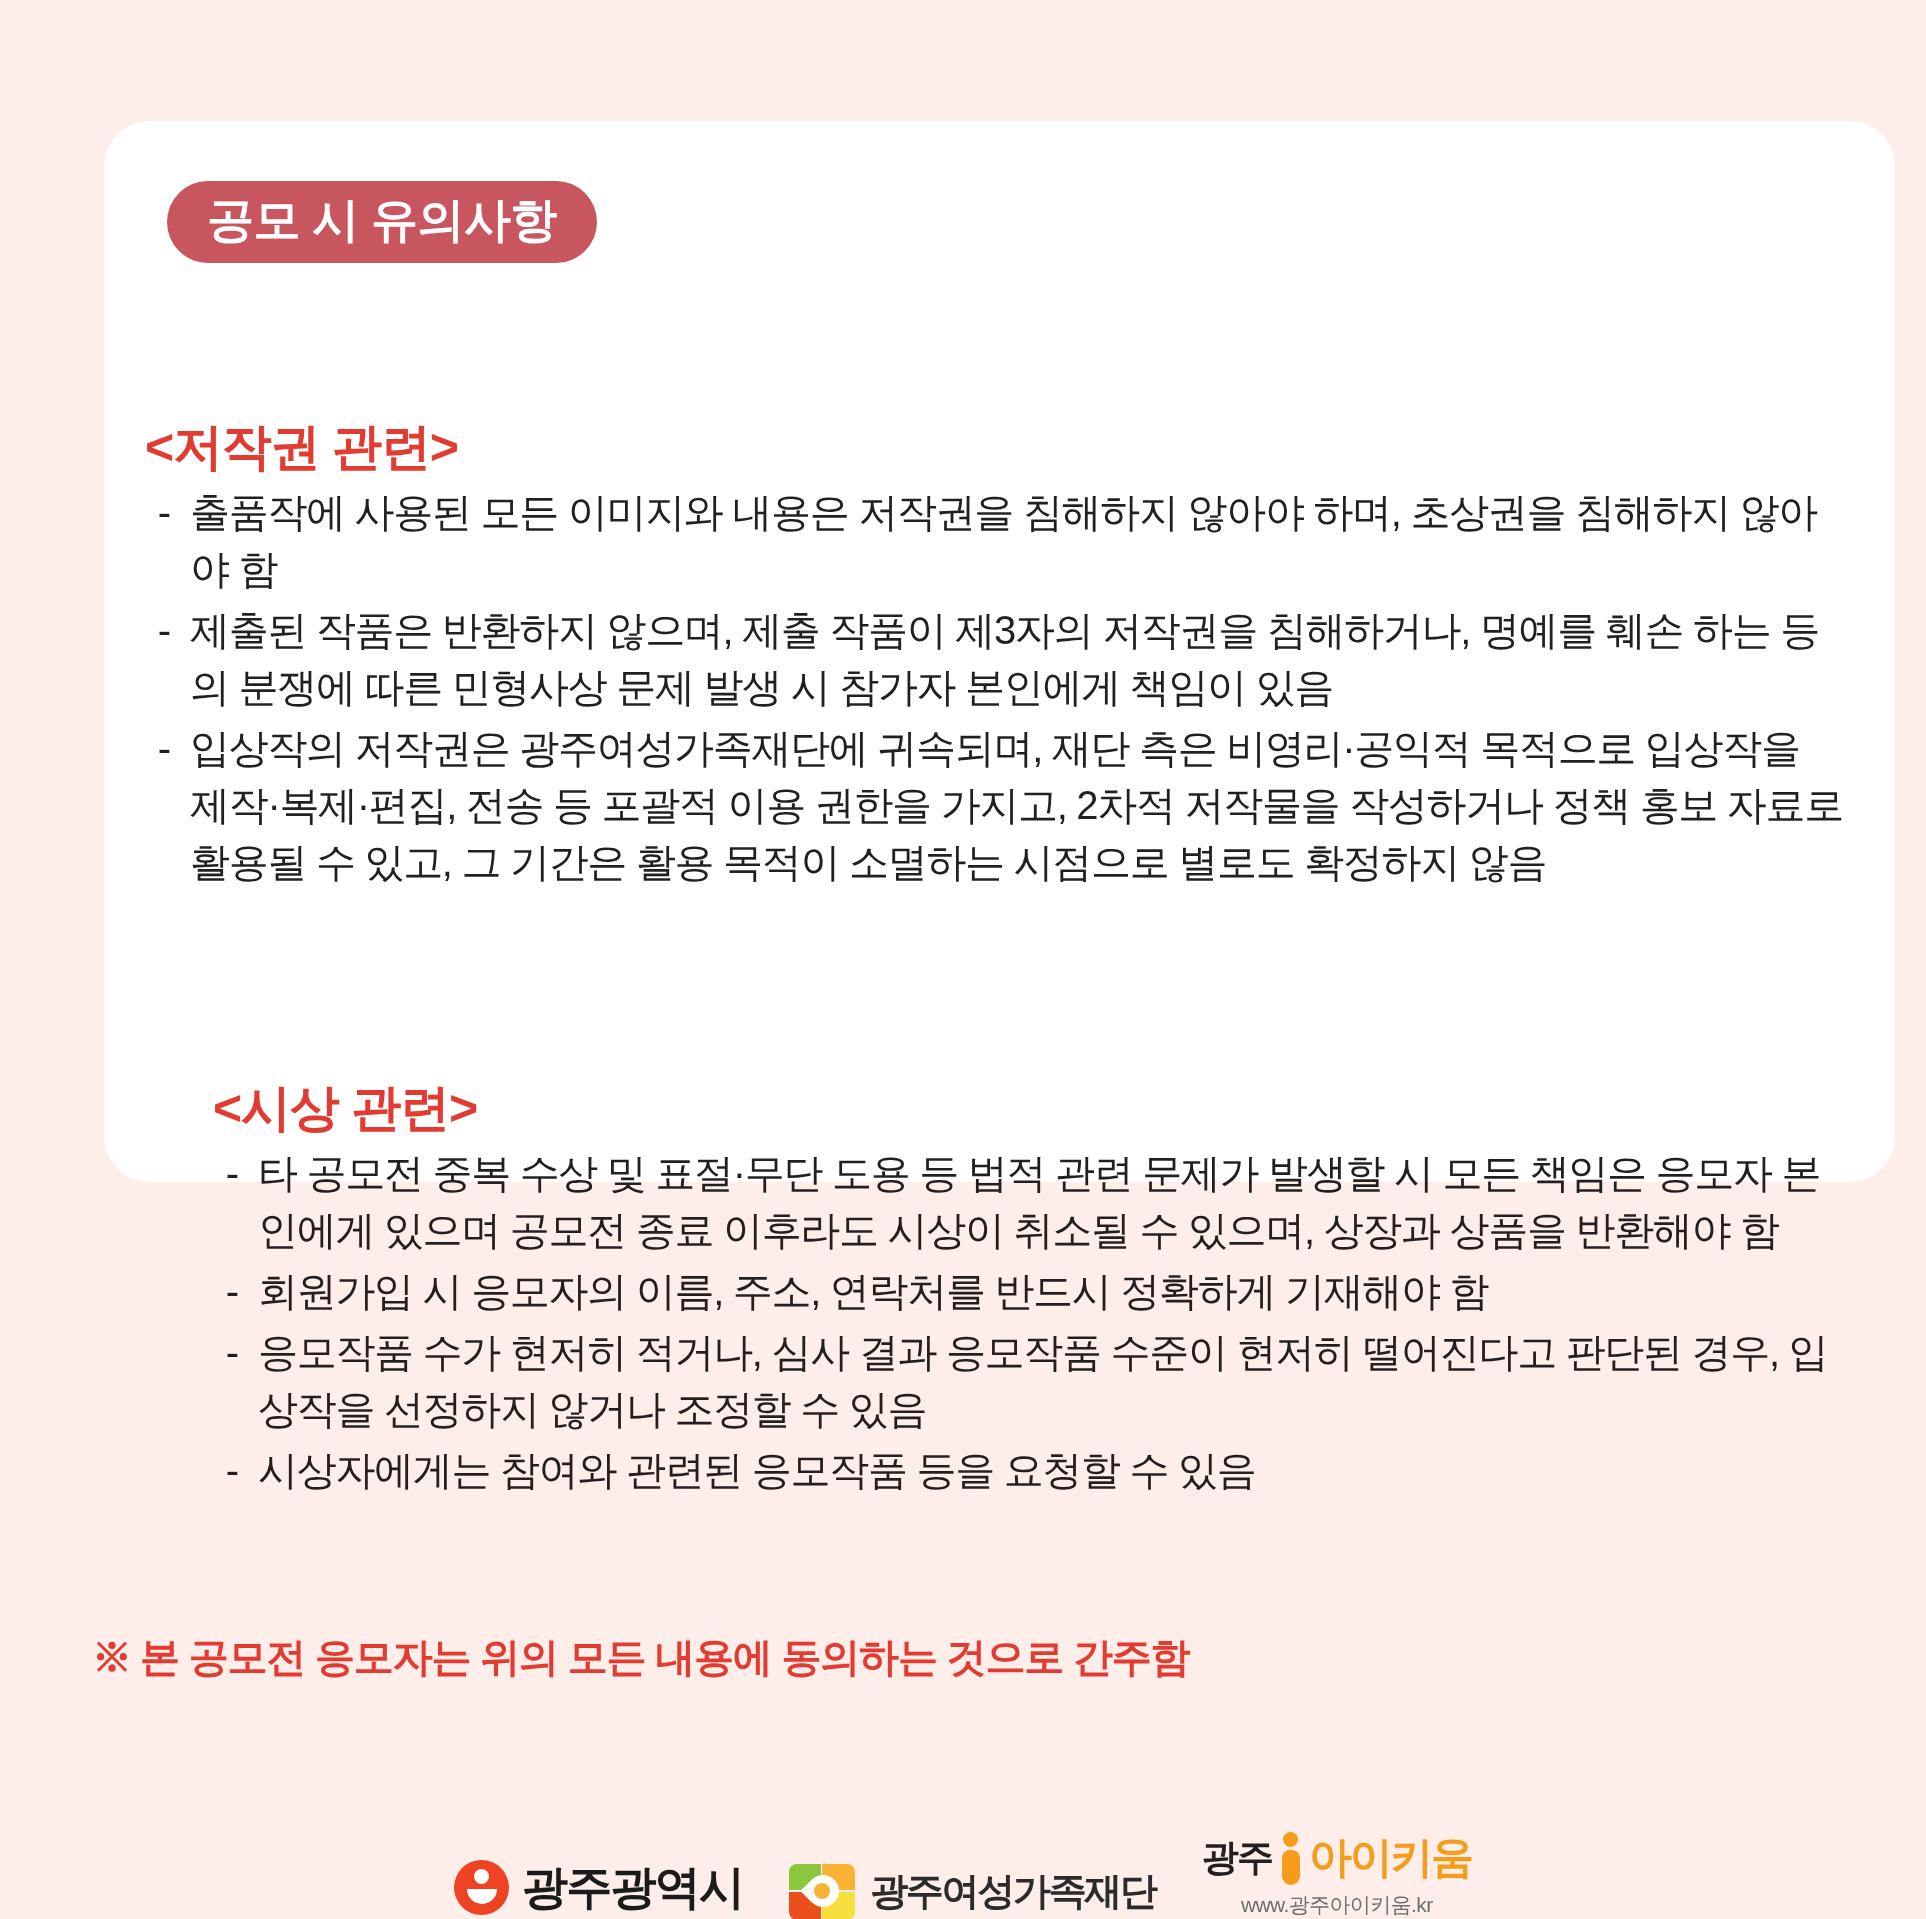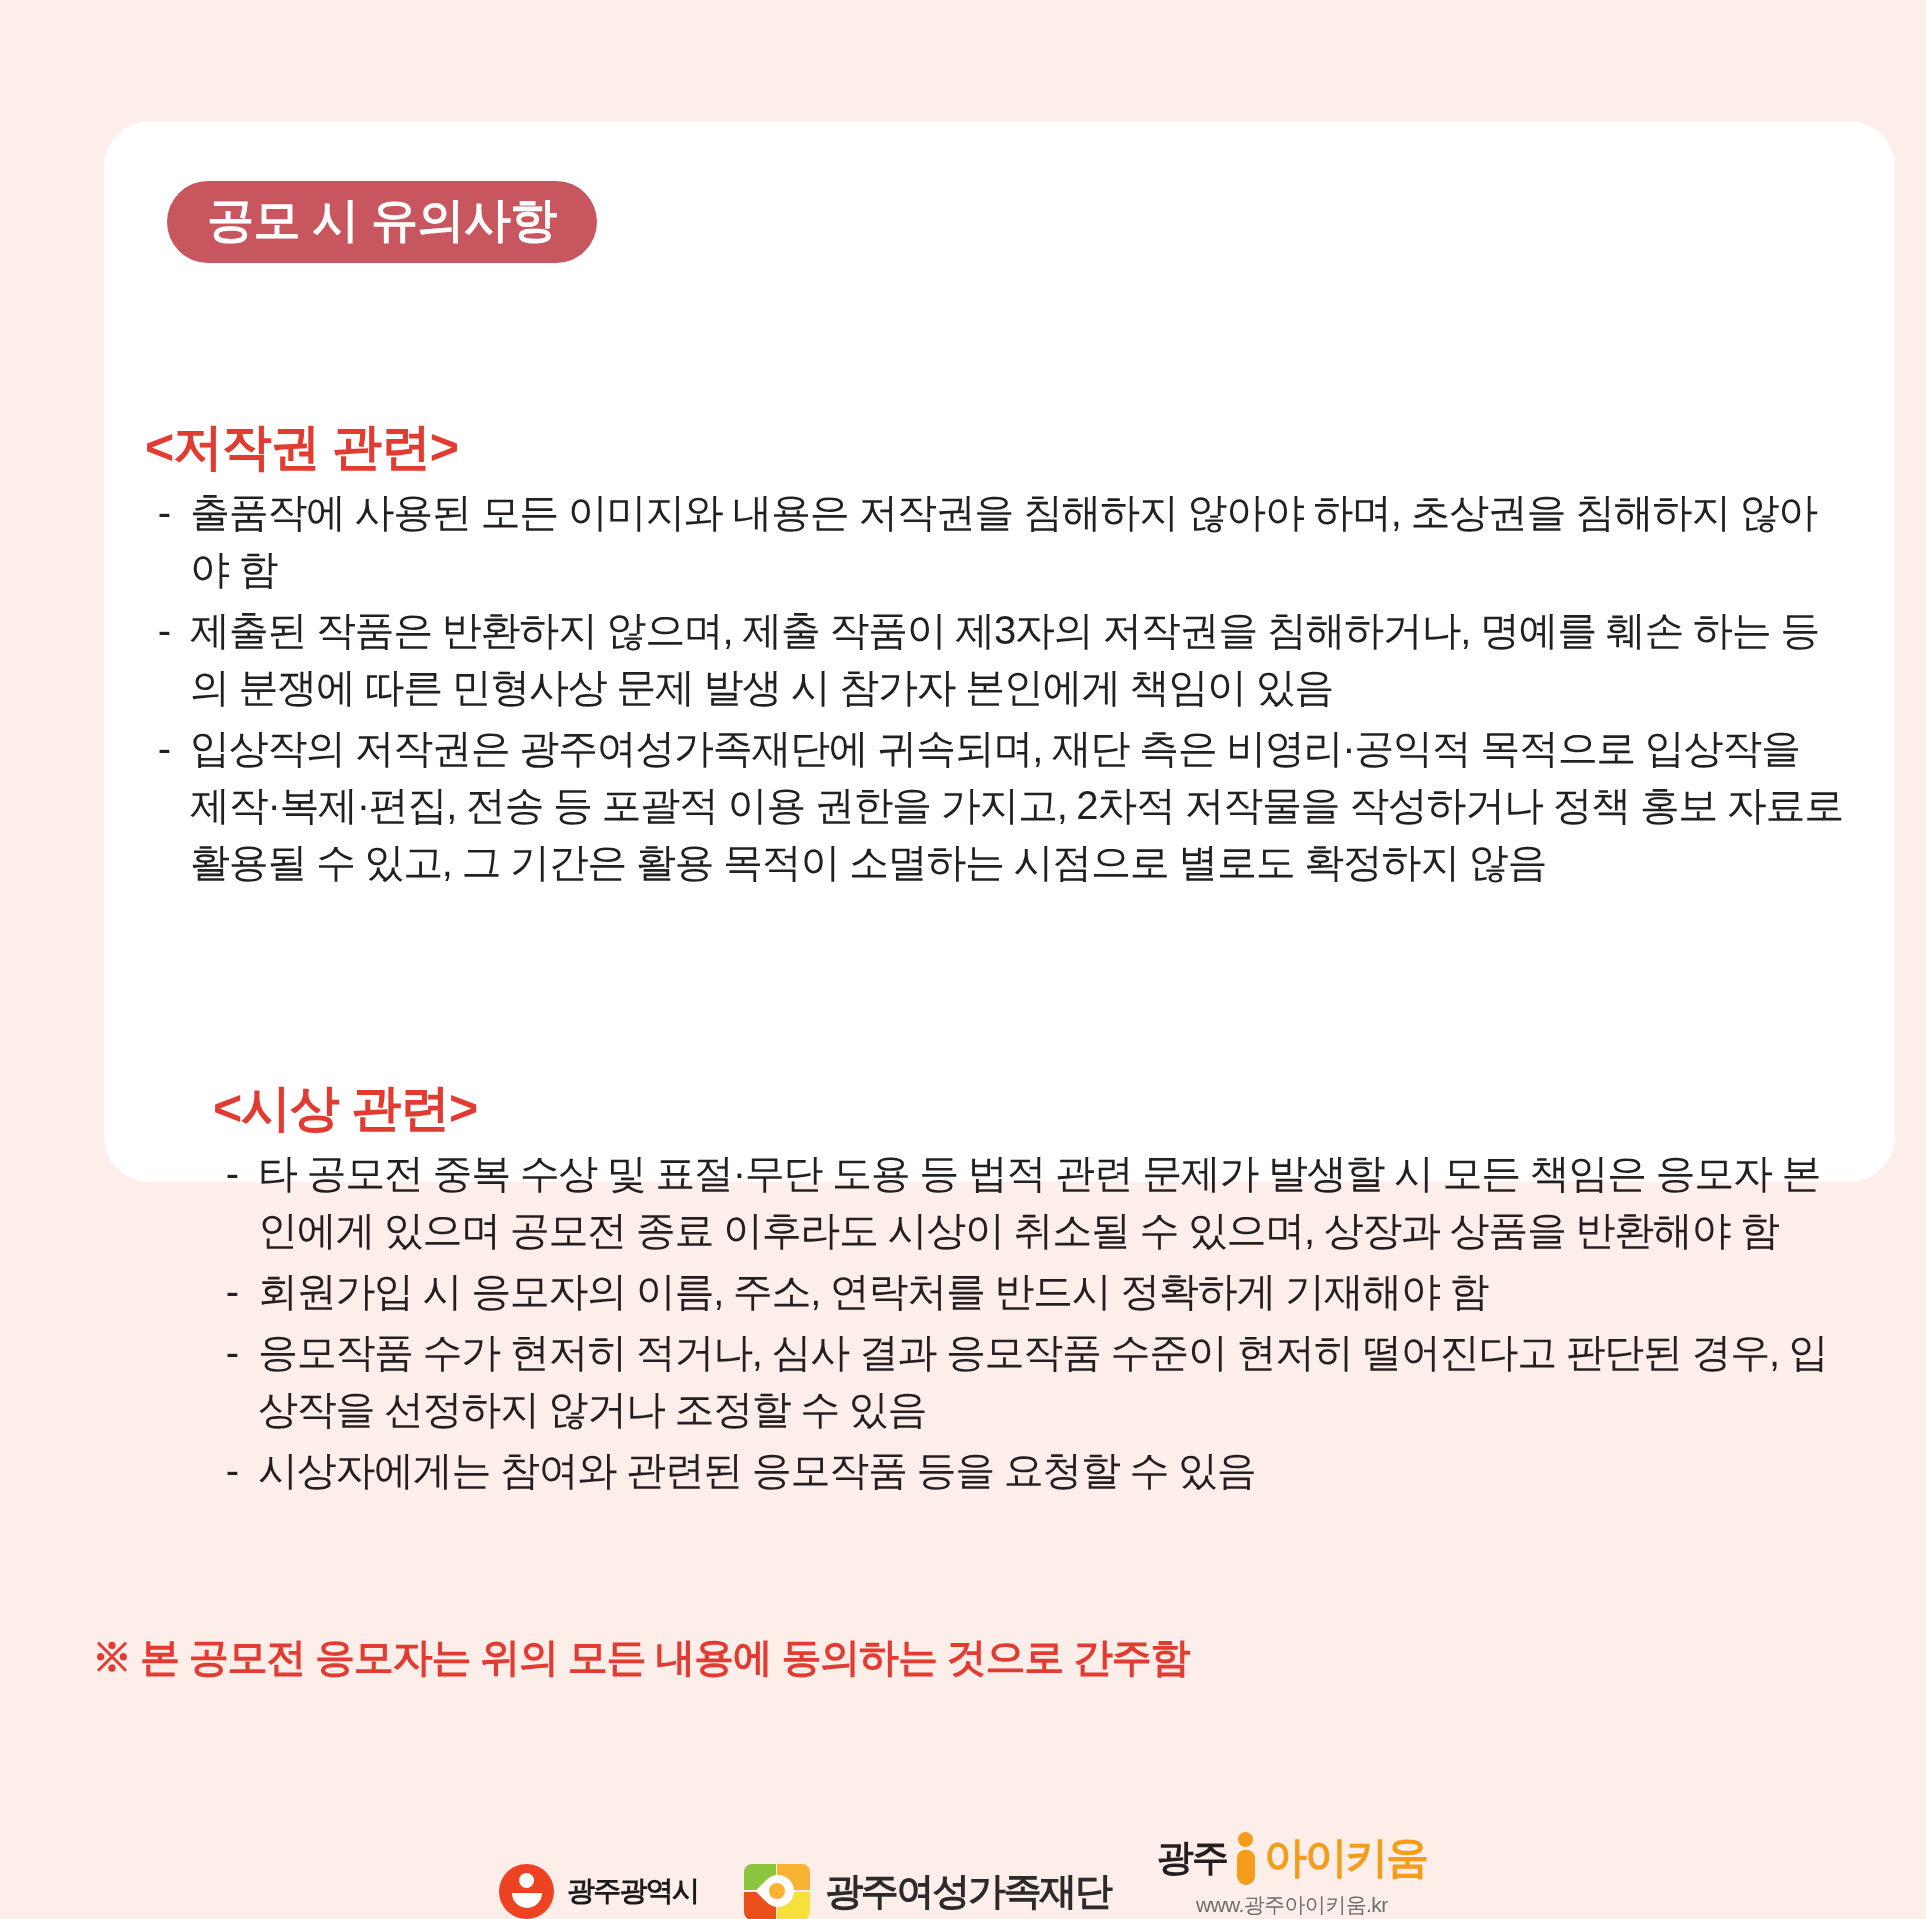--- a/index.html
+++ b/index.html
@@ -146,21 +146,21 @@
     content: "";
     position: absolute;
     left: 12.7px;
     top: 29px;
     width: 30px;
     height: 15px;
     border-radius: 0 0 15px 15px;
     background: #ffffff;
   }
   .gj-text {
-    font-size: 28px;
+    font-size: 46px;
     font-weight: bold;
     color: #1b1b1b;
     letter-spacing: -1.7px;
     white-space: nowrap;
   }
 
   
   .wf-mark {
     width: 68px;
     height: 55px;

